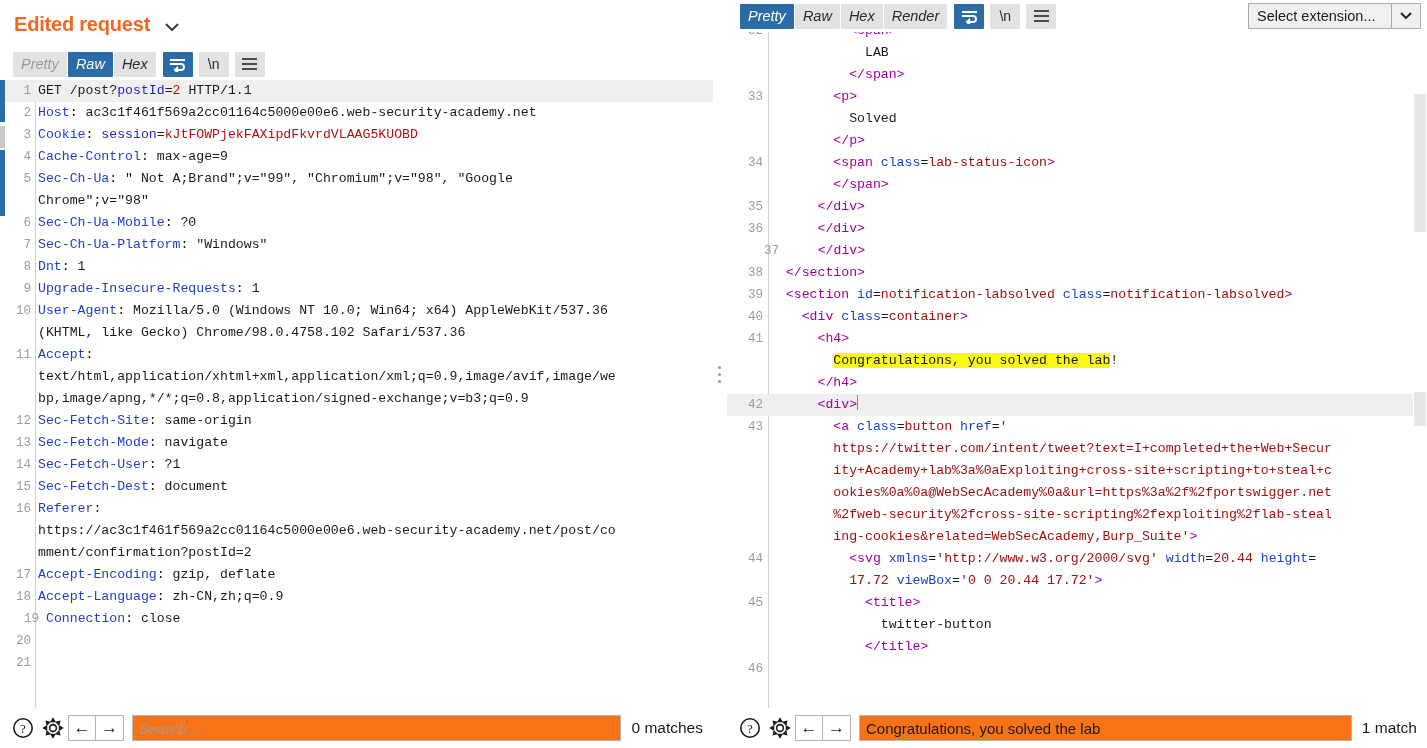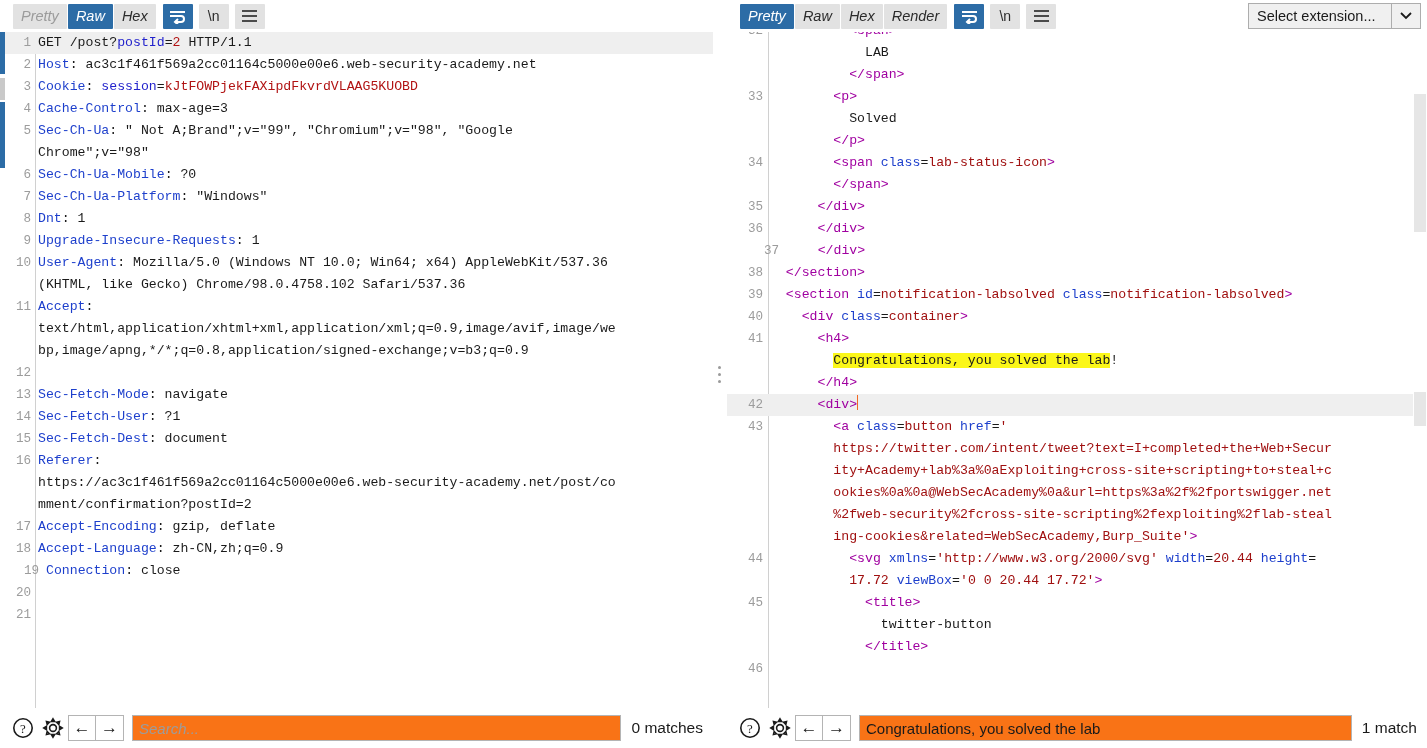--- a/index.html
+++ b/index.html
@@ -147,20 +147,28 @@
     white-space: nowrap; font-family: "Liberation Sans", sans-serif;
   }
 </style>
 </head>
 <body>
 
 <div class="app">
 
   <div class="panel panel-request">
 
+    <div class="title-row">
+      <div class="panel-title">Edited request</div>
+      <div class="title-caret req-caret">
+        <svg width="16" height="10" viewBox="0 0 16 10">
+            <path d="M2 2 L8 8 L14 2" stroke="#3b3b3b" stroke-width="2" fill="none"></path>
+          </svg>
+      </div>
+    </div>
 
     <div class="toolbar">
       <div class="seg">
         <button class="seg-btn dim">Pretty</button>
         <button class="seg-btn active">Raw</button>
         <button class="seg-btn">Hex</button>
       </div>
       <div class="tool-gap"></div>
       <button class="icon-btn active">
         <svg width="17" height="15" viewBox="0 0 17 15">
@@ -187,33 +195,33 @@
         <div class="rail-thumb" style="top:0px;height:42px;"></div>
         <div class="rail-thumb2" style="top:46px;height:22px;"></div>
         <div class="rail-thumb" style="top:70px;height:66px;"></div>
       </div>
       <div class="code rq">
         <div class="gutter-line" style="left:30px;"></div>
         <div id="req-lines">
             <div class="row highlight-row" style="position: absolute; top: 0px; left: 0px; right: 0px;"><span class="num">1</span><span class="txt"><span class="k-plain">GET /post?</span><span class="k-param">postId</span><span class="k-plain">=</span><span class="k-val">2</span><span class="k-plain"> HTTP/1.1</span></span></div>
             <div class="row" style="position: absolute; top: 22px; left: 0px; right: 0px;"><span class="num">2</span><span class="txt"><span class="k-hdr">Host</span><span class="k-plain">: ac3c1f461f569a2cc01164c5000e00e6.web-security-academy.net</span></span></div>
             <div class="row" style="position: absolute; top: 44px; left: 0px; right: 0px;"><span class="num">3</span><span class="txt"><span class="k-hdr">Cookie</span><span class="k-plain">: </span><span class="k-param">session</span><span class="k-plain">=</span><span class="k-val">kJtFOWPjekFAXipdFkvrdVLAAG5KUOBD</span></span></div>
-            <div class="row" style="position: absolute; top: 66px; left: 0px; right: 0px;"><span class="num">4</span><span class="txt"><span class="k-hdr">Cache-Control</span><span class="k-plain">: max-age=3</span></span></div>
+            <div class="row" style="position: absolute; top: 66px; left: 0px; right: 0px;"><span class="num">4</span><span class="txt"><span class="k-hdr">Cache-Control</span><span class="k-plain">: max-age=9</span></span></div>
             <div class="row" style="position: absolute; top: 88px; left: 0px; right: 0px;"><span class="num">5</span><span class="txt"><span class="k-hdr">Sec-Ch-Ua</span><span class="k-plain">: " Not A;Brand";v="99", "Chromium";v="98", "Google</span></span></div>
             <div class="row" style="position: absolute; top: 110px; left: 0px; right: 0px;"><span class="num"></span><span class="txt"><span class="k-plain">Chrome";v="98"</span></span></div>
             <div class="row" style="position: absolute; top: 132px; left: 0px; right: 0px;"><span class="num">6</span><span class="txt"><span class="k-hdr">Sec-Ch-Ua-Mobile</span><span class="k-plain">: ?0</span></span></div>
             <div class="row" style="position: absolute; top: 154px; left: 0px; right: 0px;"><span class="num">7</span><span class="txt"><span class="k-hdr">Sec-Ch-Ua-Platform</span><span class="k-plain">: "Windows"</span></span></div>
             <div class="row" style="position: absolute; top: 176px; left: 0px; right: 0px;"><span class="num">8</span><span class="txt"><span class="k-hdr">Dnt</span><span class="k-plain">: 1</span></span></div>
             <div class="row" style="position: absolute; top: 198px; left: 0px; right: 0px;"><span class="num">9</span><span class="txt"><span class="k-hdr">Upgrade-Insecure-Requests</span><span class="k-plain">: 1</span></span></div>
             <div class="row" style="position: absolute; top: 220px; left: 0px; right: 0px;"><span class="num">10</span><span class="txt"><span class="k-hdr">User-Agent</span><span class="k-plain">: Mozilla/5.0 (Windows NT 10.0; Win64; x64) AppleWebKit/537.36</span></span></div>
             <div class="row" style="position: absolute; top: 242px; left: 0px; right: 0px;"><span class="num"></span><span class="txt"><span class="k-plain">(KHTML, like Gecko) Chrome/98.0.4758.102 Safari/537.36</span></span></div>
             <div class="row" style="position: absolute; top: 264px; left: 0px; right: 0px;"><span class="num">11</span><span class="txt"><span class="k-hdr">Accept</span><span class="k-plain">:</span></span></div>
             <div class="row" style="position: absolute; top: 286px; left: 0px; right: 0px;"><span class="num"></span><span class="txt"><span class="k-plain">text/html,application/xhtml+xml,application/xml;q=0.9,image/avif,image/we</span></span></div>
             <div class="row" style="position: absolute; top: 308px; left: 0px; right: 0px;"><span class="num"></span><span class="txt"><span class="k-plain">bp,image/apng,*/*;q=0.8,application/signed-exchange;v=b3;q=0.9</span></span></div>
-            <div class="row" style="position: absolute; top: 330px; left: 0px; right: 0px;"><span class="num">12</span></div>
+            <div class="row" style="position: absolute; top: 330px; left: 0px; right: 0px;"><span class="num">12</span><span class="txt"><span class="k-hdr">Sec-Fetch-Site</span><span class="k-plain">: same-origin</span></span></div>
             <div class="row" style="position: absolute; top: 352px; left: 0px; right: 0px;"><span class="num">13</span><span class="txt"><span class="k-hdr">Sec-Fetch-Mode</span><span class="k-plain">: navigate</span></span></div>
             <div class="row" style="position: absolute; top: 374px; left: 0px; right: 0px;"><span class="num">14</span><span class="txt"><span class="k-hdr">Sec-Fetch-User</span><span class="k-plain">: ?1</span></span></div>
             <div class="row" style="position: absolute; top: 396px; left: 0px; right: 0px;"><span class="num">15</span><span class="txt"><span class="k-hdr">Sec-Fetch-Dest</span><span class="k-plain">: document</span></span></div>
             <div class="row" style="position: absolute; top: 418px; left: 0px; right: 0px;"><span class="num">16</span><span class="txt"><span class="k-hdr">Referer</span><span class="k-plain">:</span></span></div>
             <div class="row" style="position: absolute; top: 440px; left: 0px; right: 0px;"><span class="num"></span><span class="txt"><span class="k-plain">https://ac3c1f461f569a2cc01164c5000e00e6.web-security-academy.net/post/co</span></span></div>
             <div class="row" style="position: absolute; top: 462px; left: 0px; right: 0px;"><span class="num"></span><span class="txt"><span class="k-plain">mment/confirmation?postId=2</span></span></div>
             <div class="row" style="position: absolute; top: 484px; left: 0px; right: 0px;"><span class="num">17</span><span class="txt"><span class="k-hdr">Accept-Encoding</span><span class="k-plain">: gzip, deflate</span></span></div>
             <div class="row" style="position: absolute; top: 506px; left: 0px; right: 0px;"><span class="num">18</span><span class="txt"><span class="k-hdr">Accept-Language</span><span class="k-plain">: zh-CN,zh;q=0.9</span></span></div>
             <div class="row" style="position: absolute; top: 528px; left: 8px; right: 0px;"><span class="num">19</span><span class="txt"><span class="k-hdr">Connection</span><span class="k-plain">: close</span></span></div>
             <div class="row" style="position: absolute; top: 550px; left: 0px; right: 0px;"><span class="num">20</span><span class="txt"></span></div>

